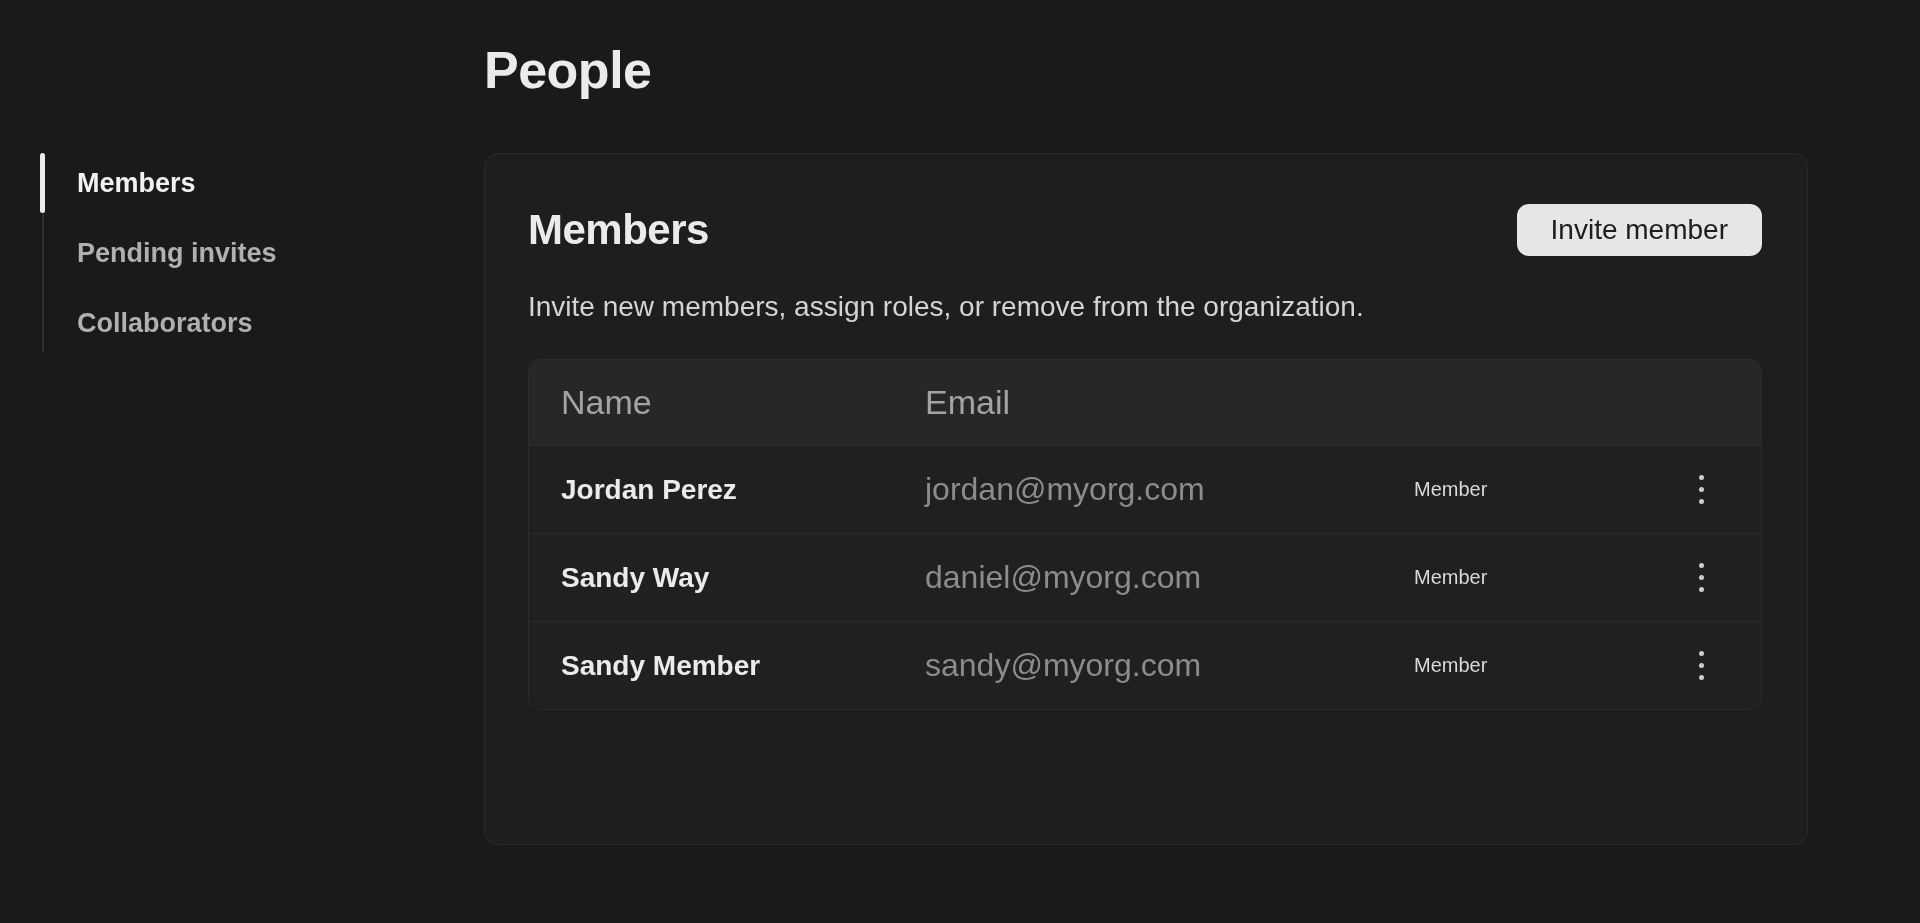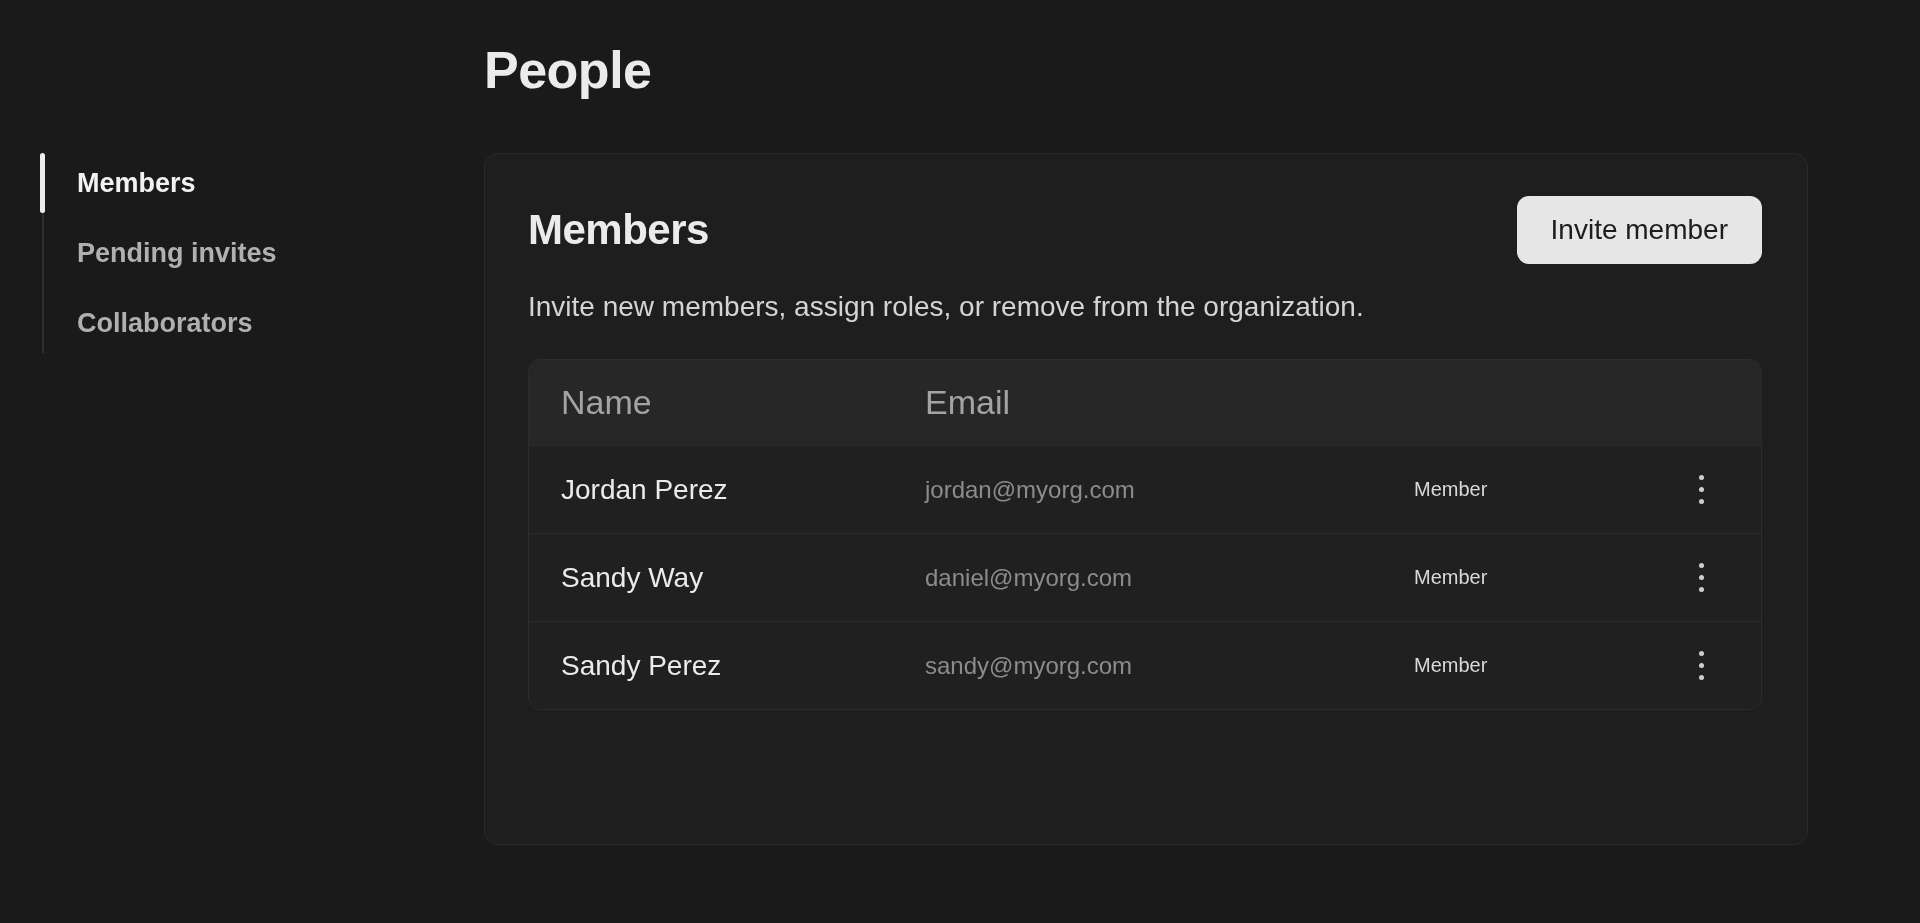--- a/index.html
+++ b/index.html
@@ -69,21 +69,21 @@
   }
   .card-header{
     margin-top:46px;height:60px;
     display:flex;align-items:center;justify-content:space-between;
   }
   .card-title{
     font-size:42px;font-weight:700;letter-spacing:-0.5px;
     color:var(--text-bright);
   }
   .invite-btn{
-    height:68px;padding:0 34px;border:none;border-radius:12px;
+    height:52px;padding:0 34px;border:none;border-radius:12px;
     background:var(--btn-bg);color:var(--btn-text);
     font-family:inherit;font-size:28px;font-weight:500;
     cursor:pointer;white-space:nowrap;
   }
   .card-desc{
     margin-top:28px;line-height:38px;
     font-size:28px;color:var(--text-soft);
   }
 
   
@@ -102,22 +102,22 @@
     height:85px;background:var(--table-header-bg);
   }
   .thead .cell{
     font-size:34px;font-weight:500;color:var(--text-header);
   }
   .tbody .trow{
     height:88px;background:var(--row-bg);
     border-top:1px solid var(--row-divider);
   }
   .cell{padding-left:32px;}
-  .cell-name{font-size:28px;font-weight:400;color:var(--text-bright);}
-  .cell-email{font-size:24px;color:var(--text-muted);}
+  .cell-name{font-size:28px;font-weight:700;color:var(--text-bright);}
+  .cell-email{font-size:32px;color:var(--text-muted);}
   .cell-role{font-size:20px;color:var(--text-role);}
   .cell-actions{
     padding:0;display:flex;align-items:center;justify-content:center;
   }
   .kebab-btn{
     background:none;border:none;cursor:pointer;
     width:48px;height:56px;
     display:flex;flex-direction:column;align-items:center;justify-content:center;gap:7px;
   }
   .kebab-btn .dot{
@@ -186,21 +186,21 @@
                 <button class="kebab-btn" aria-label="Row actions">
                   <span class="kebab" style="display:flex;flex-direction:column;align-items:center;gap:7px;">
                     <span class="dot"></span>
                     <span class="dot"></span>
                     <span class="dot"></span>
                   </span>
                 </button>
               </div>
             </div>
             <div class="trow">
-              <div class="cell cell-name">Sandy Perez</div>
+              <div class="cell cell-name">Sandy Member</div>
               <div class="cell cell-email">sandy@myorg.com</div>
               <div class="cell cell-role">Member</div>
               <div class="cell cell-actions">
                 <button class="kebab-btn" aria-label="Row actions">
                   <span class="kebab" style="display:flex;flex-direction:column;align-items:center;gap:7px;">
                     <span class="dot"></span>
                     <span class="dot"></span>
                     <span class="dot"></span>
                   </span>
                 </button>

